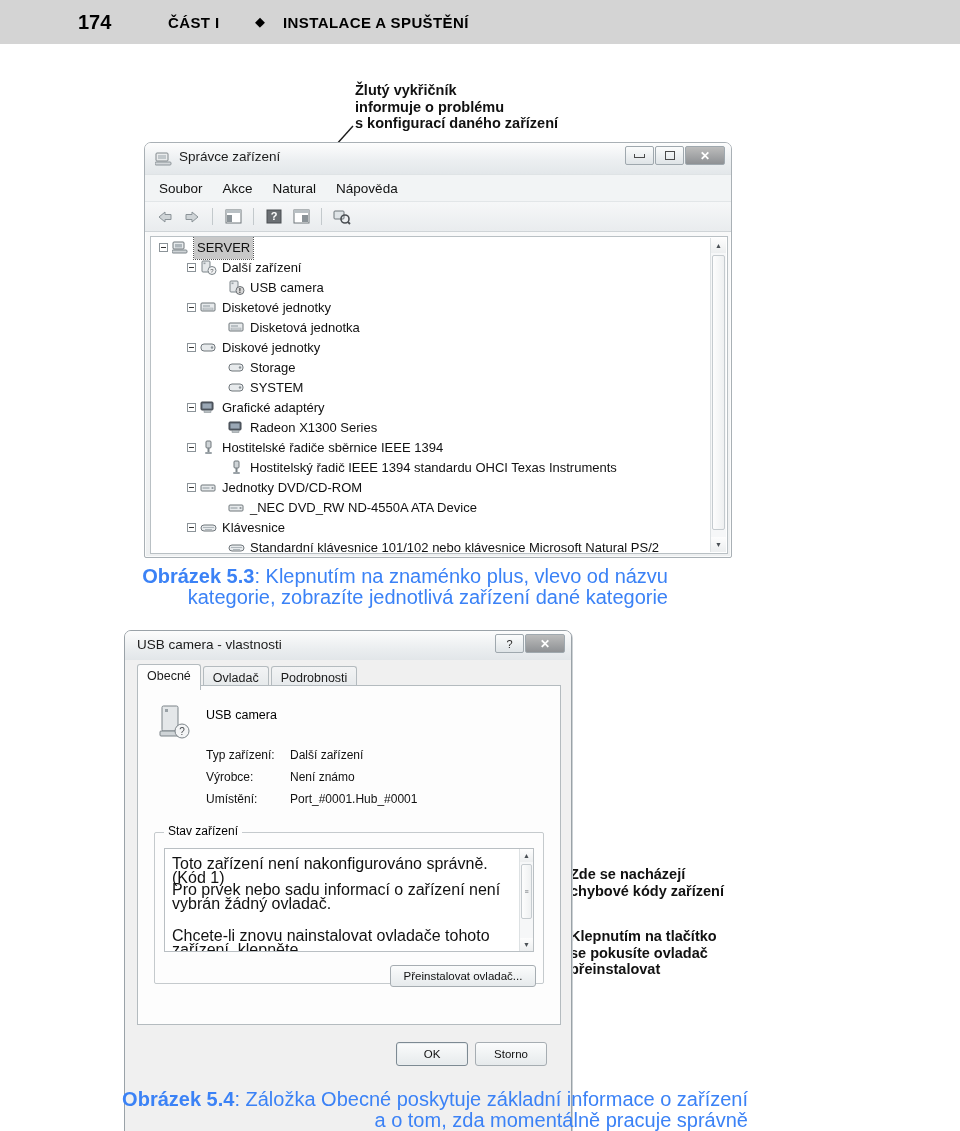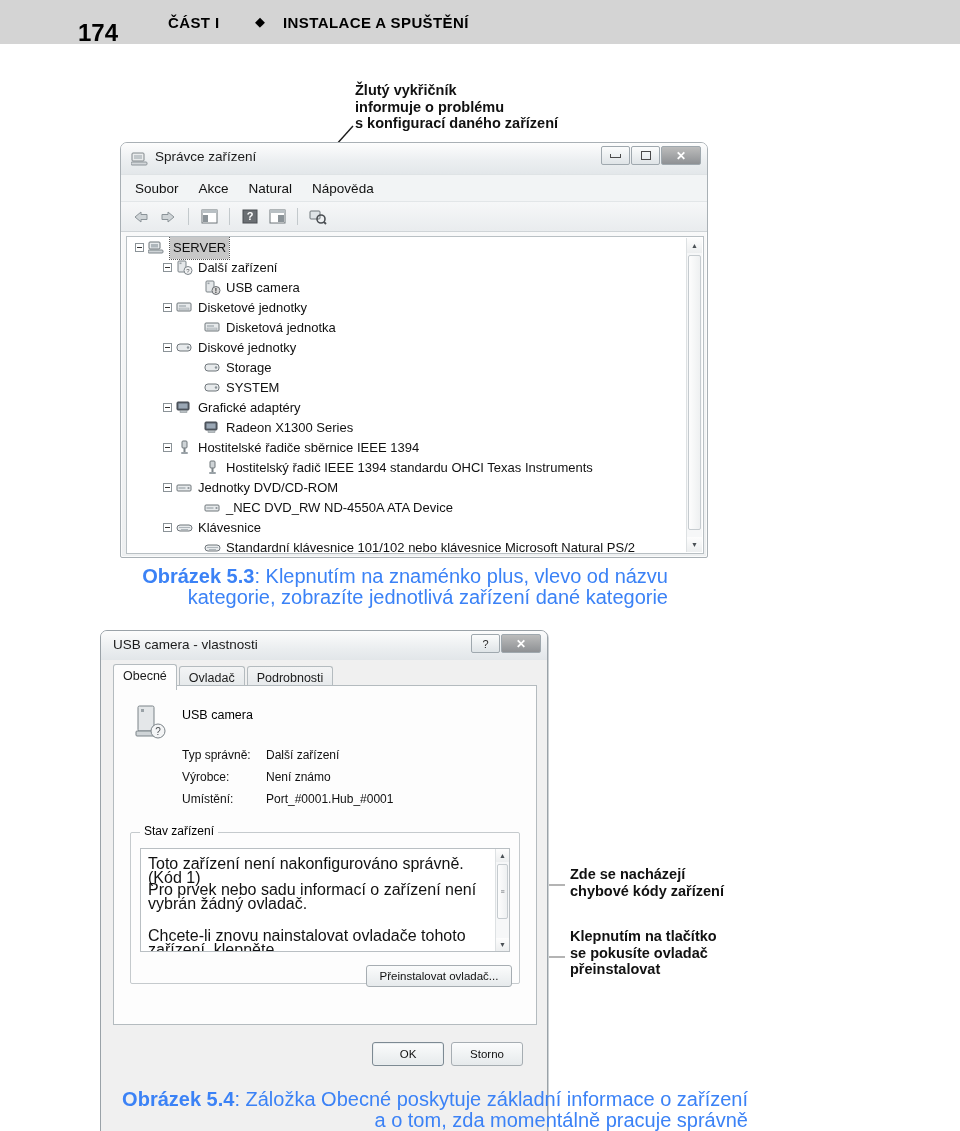--- a/index.html
+++ b/index.html
@@ -12,22 +12,22 @@
     overflow:hidden;
     color:#000;
   }
 
   
   .runhead {
     position:absolute; left:0; top:0; width:960px; height:44px;
     background:#d4d4d4;
   }
   .runhead .pageno {
-    position:absolute; left:78px; top:19px;
-    font-size:24px; font-weight:bold; letter-spacing:0px;
+    position:absolute; left:78px; top:11px;
+    font-size:20px; font-weight:bold; letter-spacing:0px;
   }
   .runhead .part {
     position:absolute; left:168px; top:14px;
     font-size:15px; font-weight:bold; font-variant:small-caps;
     letter-spacing:.4px;
   }
   .runhead .diamond {
     position:absolute; left:255px; top:15px;
     font-size:13px; line-height:14px;
   }
@@ -52,20 +52,21 @@
 
   svg.leader { position:absolute; left:0; top:0; width:960px; height:1131px; pointer-events:none; }
 
   
   .win {
     position:absolute;
     background:#f0f0f0;
     border:1px solid #9aa3a8;
     border-radius:6px 6px 3px 3px;
     box-shadow:0 0 0 1px rgba(255,255,255,.7) inset;
+    margin-left:24px;
   }
 
   
   #dm { left:120px; top:142px; width:588px; height:416px;
         background:linear-gradient(#fbfbfb,#eef0f1);
         border:1px solid #a9b0b5; border-radius:7px 7px 2px 2px; }
   #dm .titlebar {
     position:relative; height:31px;
     background:linear-gradient(#fdfdfd,#eceff1 55%,#e3e7ea);
     border-radius:6px 6px 0 0;
@@ -508,21 +509,21 @@
       <svg width="32" height="36" viewBox="0 0 32 36">
         <rect x="4" y="2" width="16" height="25" rx="1.5" fill="#e4e7e9" stroke="#7b8388"></rect>
         <rect x="7" y="5" width="3" height="3" fill="#9aa2a7"></rect>
         <rect x="2" y="27" width="20" height="5" rx="1" fill="#cfd4d7" stroke="#7b8388"></rect>
         <circle cx="24" cy="27" r="7" fill="#f4f5f6" stroke="#7b8388"></circle>
         <text x="24" y="31" font-size="10" font-family="Liberation Sans" fill="#4a4e52" text-anchor="middle">?</text>
       </svg>
     </span>
     <span class="devname">USB camera</span>
 
-    <span class="prop propk" style="top:62px;">Typ správně:</span>
+    <span class="prop propk" style="top:62px;">Typ zařízení:</span>
     <span class="prop propv" style="top:62px;">Další zařízení</span>
 
     <span class="prop propk" style="top:84px;">Výrobce:</span>
     <span class="prop propv" style="top:84px;">Není známo</span>
 
     <span class="prop propk" style="top:106px;">Umístění:</span>
     <span class="prop propv" style="top:106px;">Port_#0001.Hub_#0001</span>
 
     <div class="group" style="top:146px;"></div>
     <span class="grouplbl" style="top:138px;">Stav zařízení</span>

